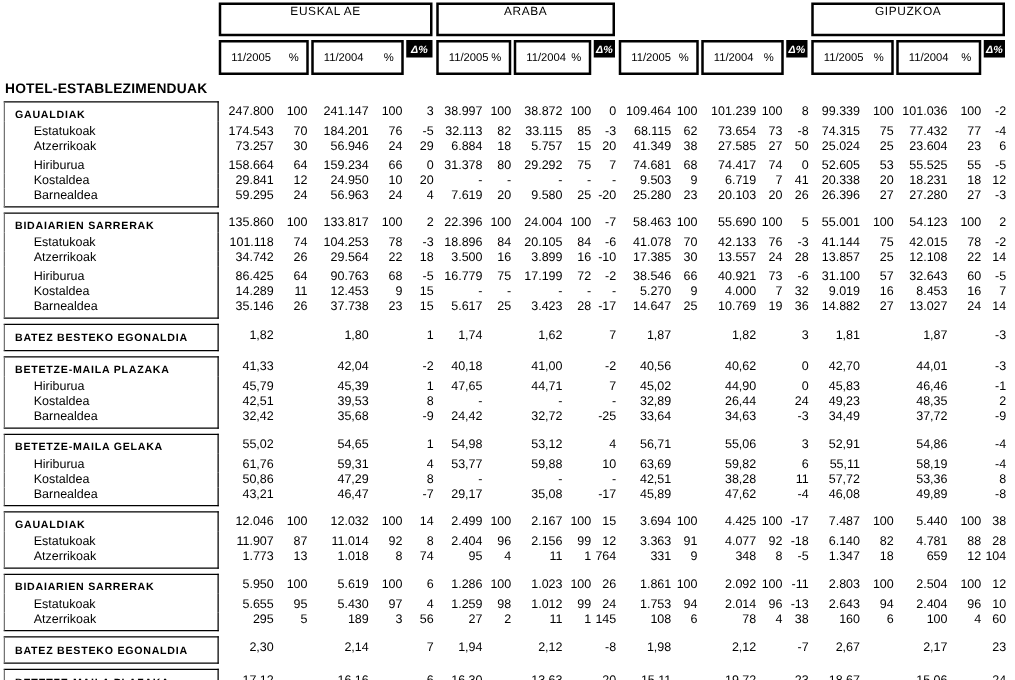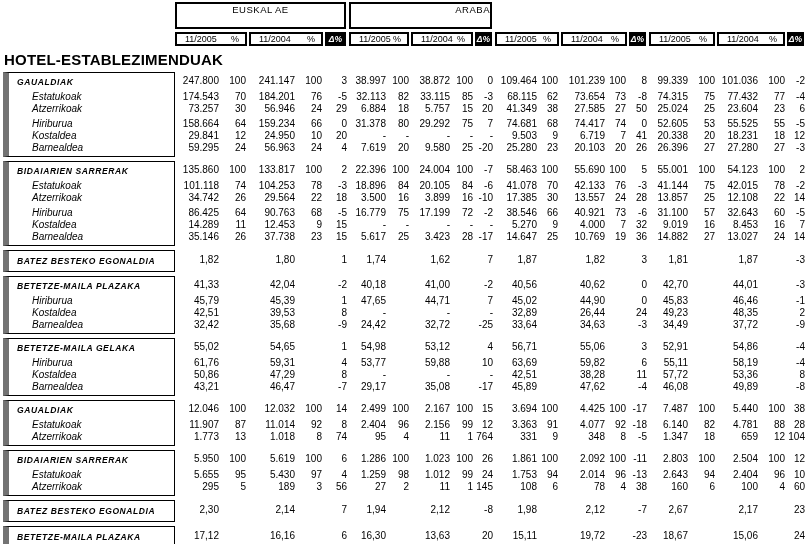--- a/index.html
+++ b/index.html
@@ -17,55 +17,56 @@
   }
 
   
   .region-row { margin-bottom: 3px; }
   .region-box {
     border: 2px solid #000; height: 27px; line-height: 11px;
     text-align: center; font-size: 9.5px; letter-spacing: .5px; margin-right: 3px;
   }
   .sub-row { margin-bottom: 5px; }
   .period-box {
-    border: 2px solid #000; height: 14px; font-size: 9px;
+    border: 2px solid #000; height: 28px; font-size: 9px;
     display: flex; justify-content: space-between; align-items: center;
     padding: 0 6px 0 8px; margin-right: 2px; white-space: nowrap; overflow: hidden;
   }
   .delta-box {
     background: #000; color: #fff; height: 14px; line-height: 14px;
     text-align: center; font-weight: bold; font-style: italic; font-size: 8.5px;
     margin-right: 3px;
   }
 
   
-  .section-title { font-weight: bold; font-size: 15px; letter-spacing: .2px; margin: 5px 0 4px 1px; white-space: nowrap; }
+  .section-title { font-weight: bold; font-size: 11px; letter-spacing: .2px; margin: 5px 0 4px 1px; white-space: nowrap; }
   .group { margin-bottom: 4px; }
   .row { min-height: 12px; }
-  .lbl { border-left: 6px solid #737373; border-right: 1px solid #000; white-space: nowrap; overflow: hidden; font-style: italic; }
+  .lbl { border-left: 1px solid #737373; border-right: 1px solid #000; white-space: nowrap; overflow: hidden; }
   .group .row:first-child > div { padding-top: 3px; }
   .group .row:last-child  > div { padding-bottom: 2px; }
   .group.single .row > div { padding-top: 4px; padding-bottom: 4px; }
   .row.gap > div { padding-top: 3px; }
   .group .row:first-child .lbl { border-top: 1px solid #000; }
   .group .row:last-child  .lbl { border-bottom: 1px solid #000; }
   .lbl.title { font-weight: bold; font-size: 8.5px; letter-spacing: .6px; padding-left: 8px; line-height: 12px; }
   .lbl.sub   { font-size: 10px; padding-left: 23px; line-height: 12px; }
   .num { font-size: 10px; line-height: 12px; text-align: right; white-space: nowrap; }
   .num.val   { padding-right: 2px; }
   .num.pct   { padding-right: 3px; }
   .num.delta { padding-right: 2px; }
 </style>
 </head>
 <body>
 
 <div id="table-root">
     <div class="grid region-row">
       <div class="region-box" style="grid-column: 2 / span 5;">EUSKAL AE</div>
-      <div class="region-box" style="grid-column: 7 / span 5; text-align: right;">ARABA</div>
+      <div class="region-box" style="grid-column: 7 / span 5;">ARABA</div>
+      <div class="region-box" style="grid-column: 17 / span 5;">GIPUZKOA</div>
     </div>
     <div class="grid sub-row">
       <div class="period-box" style="grid-column: 2 / span 2;">
         <div>11/2005</div>
         <div>%</div>
       </div>
       <div class="period-box" style="grid-column: 4 / span 2;">
         <div>11/2004</div>
         <div>%</div>
       </div>

